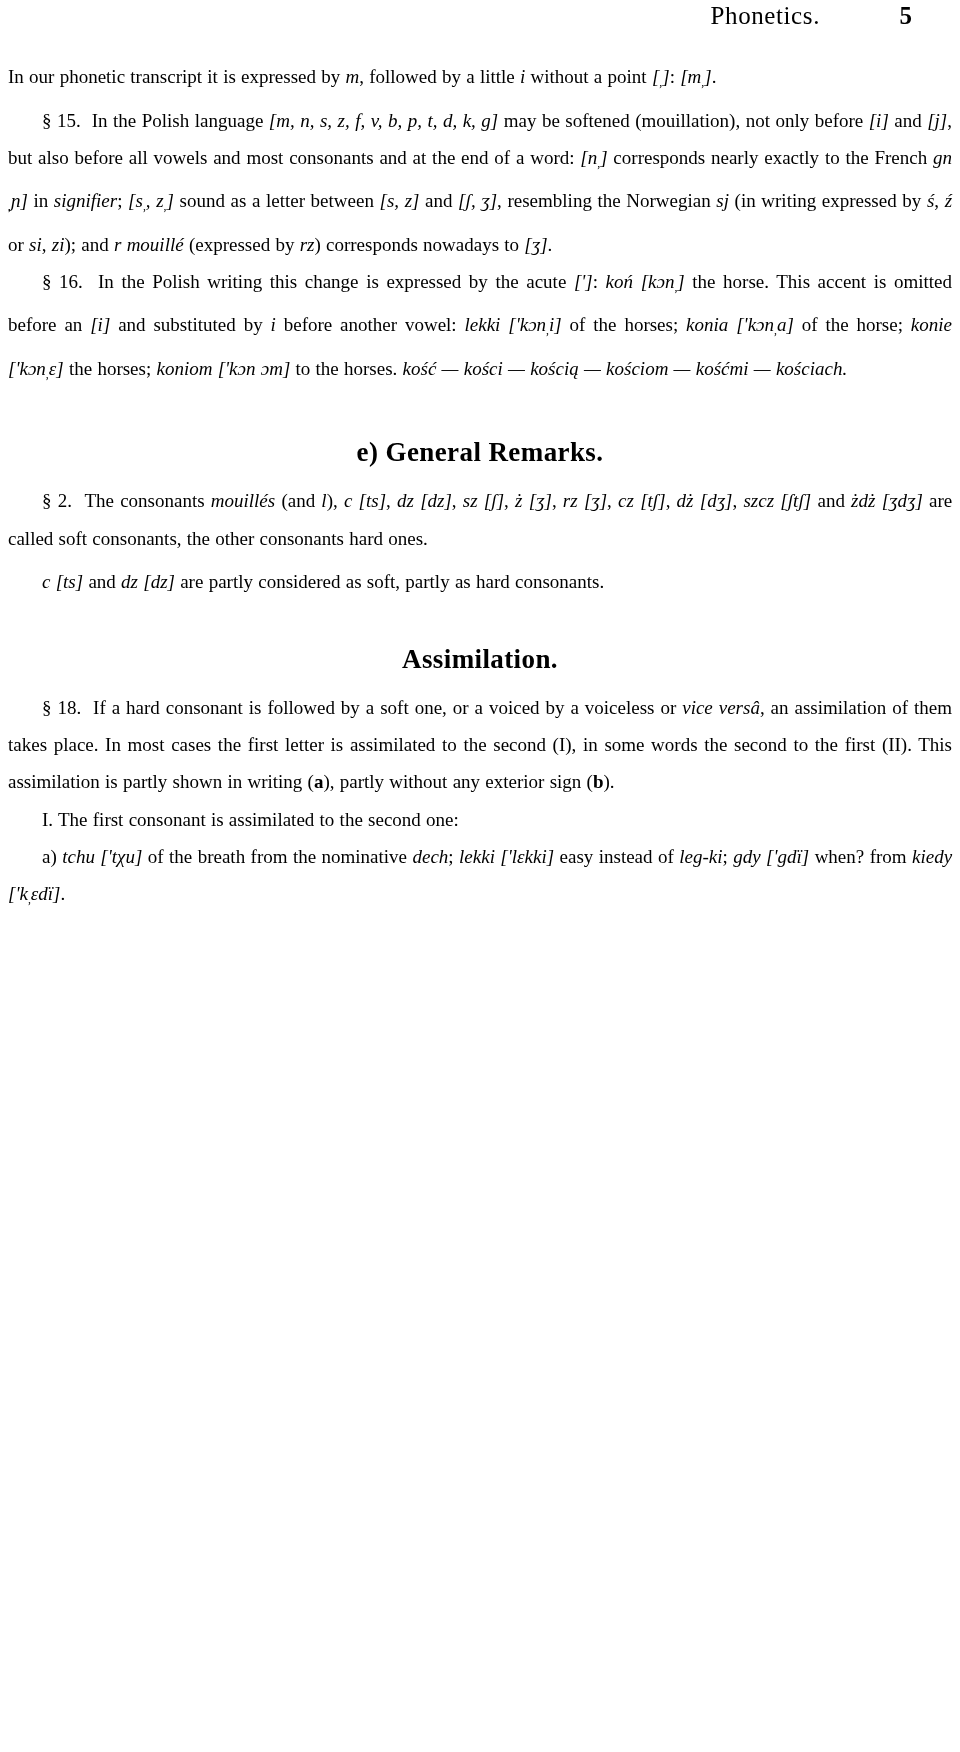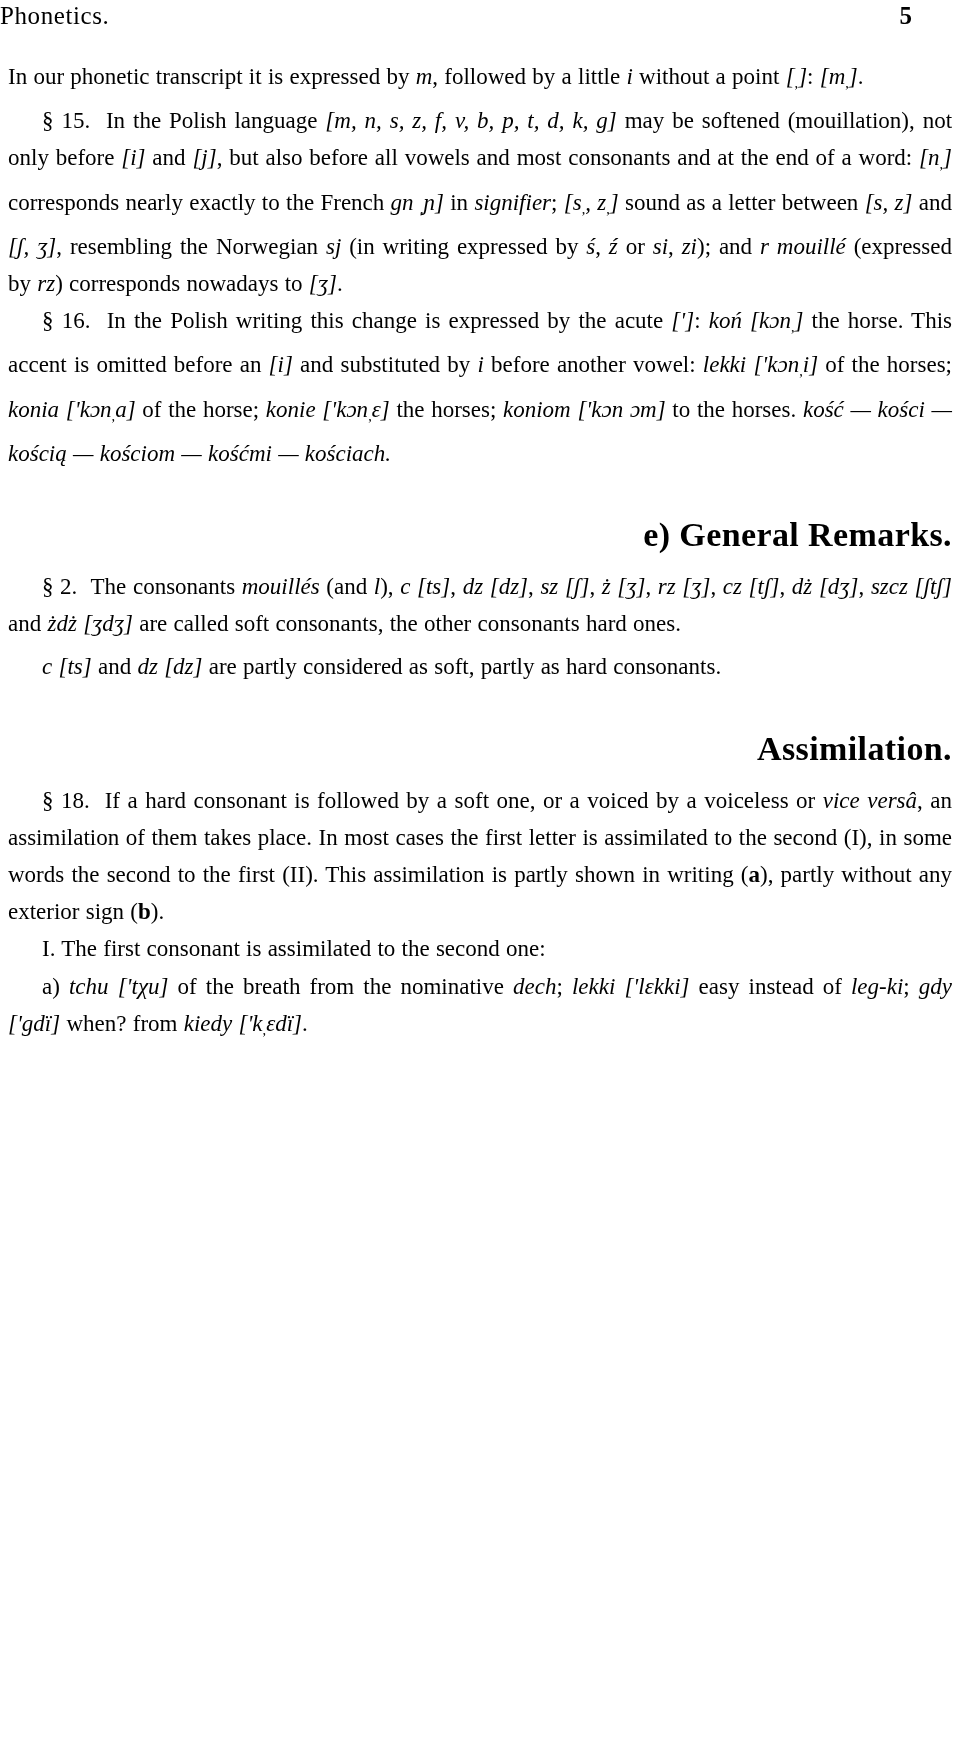--- a/index.html
+++ b/index.html
@@ -23,21 +23,21 @@
     left: 0;
     top: 2px;
     width: 960px;
     height: 34px;
   }
   .runhead-title {
     position: absolute;
     left: 0;
     top: 0;
     width: 820px;
-    text-align: left;
+    text-align: right;
     font-size: 25px;
     letter-spacing: 0.6px;
   }
   .runhead-folio {
     position: absolute;
     right: 48px;
     top: 0;
     font-size: 25px;
     font-weight: 700;
   }
@@ -45,36 +45,36 @@
   
   .textblock {
     position: absolute;
     left: 8px;
     top: 58px;
     width: 944px;
   }
 
   p.para {
     margin: 0;
-    font-size: 23px;
+    font-size: 19px;
     line-height: 37.2px;
     text-align: justify;
     text-align-last: left;
     word-spacing: 0.5px;
     hyphens: manual;
   }
   p.para.indent { text-indent: 34px; }
   p.para.flush  { text-indent: 0; }
 
   
   h2.heading {
     margin: 0;
-    font-size: 34px;
+    font-size: 27px;
     font-weight: 700;
-    text-align: right;
+    text-align: center;
     letter-spacing: 0.4px;
   }
   .gap-before-head { height: 44px; }
   .gap-after-head  { height: 14px; }
   .gap-para        { height: 6px; }
 
   
   i.it  { font-style: italic; }
   b.bd  { font-weight: 700; }
   .sec  { font-weight: 400; }          

